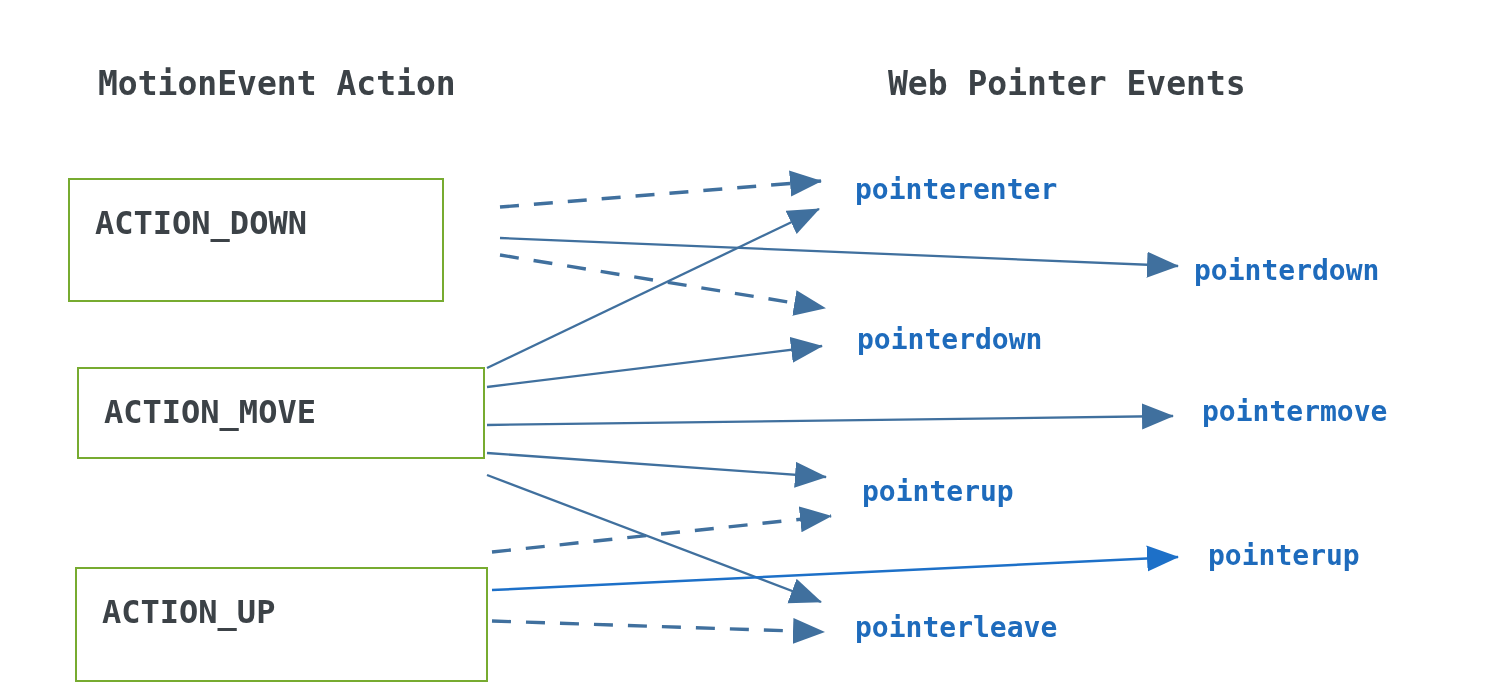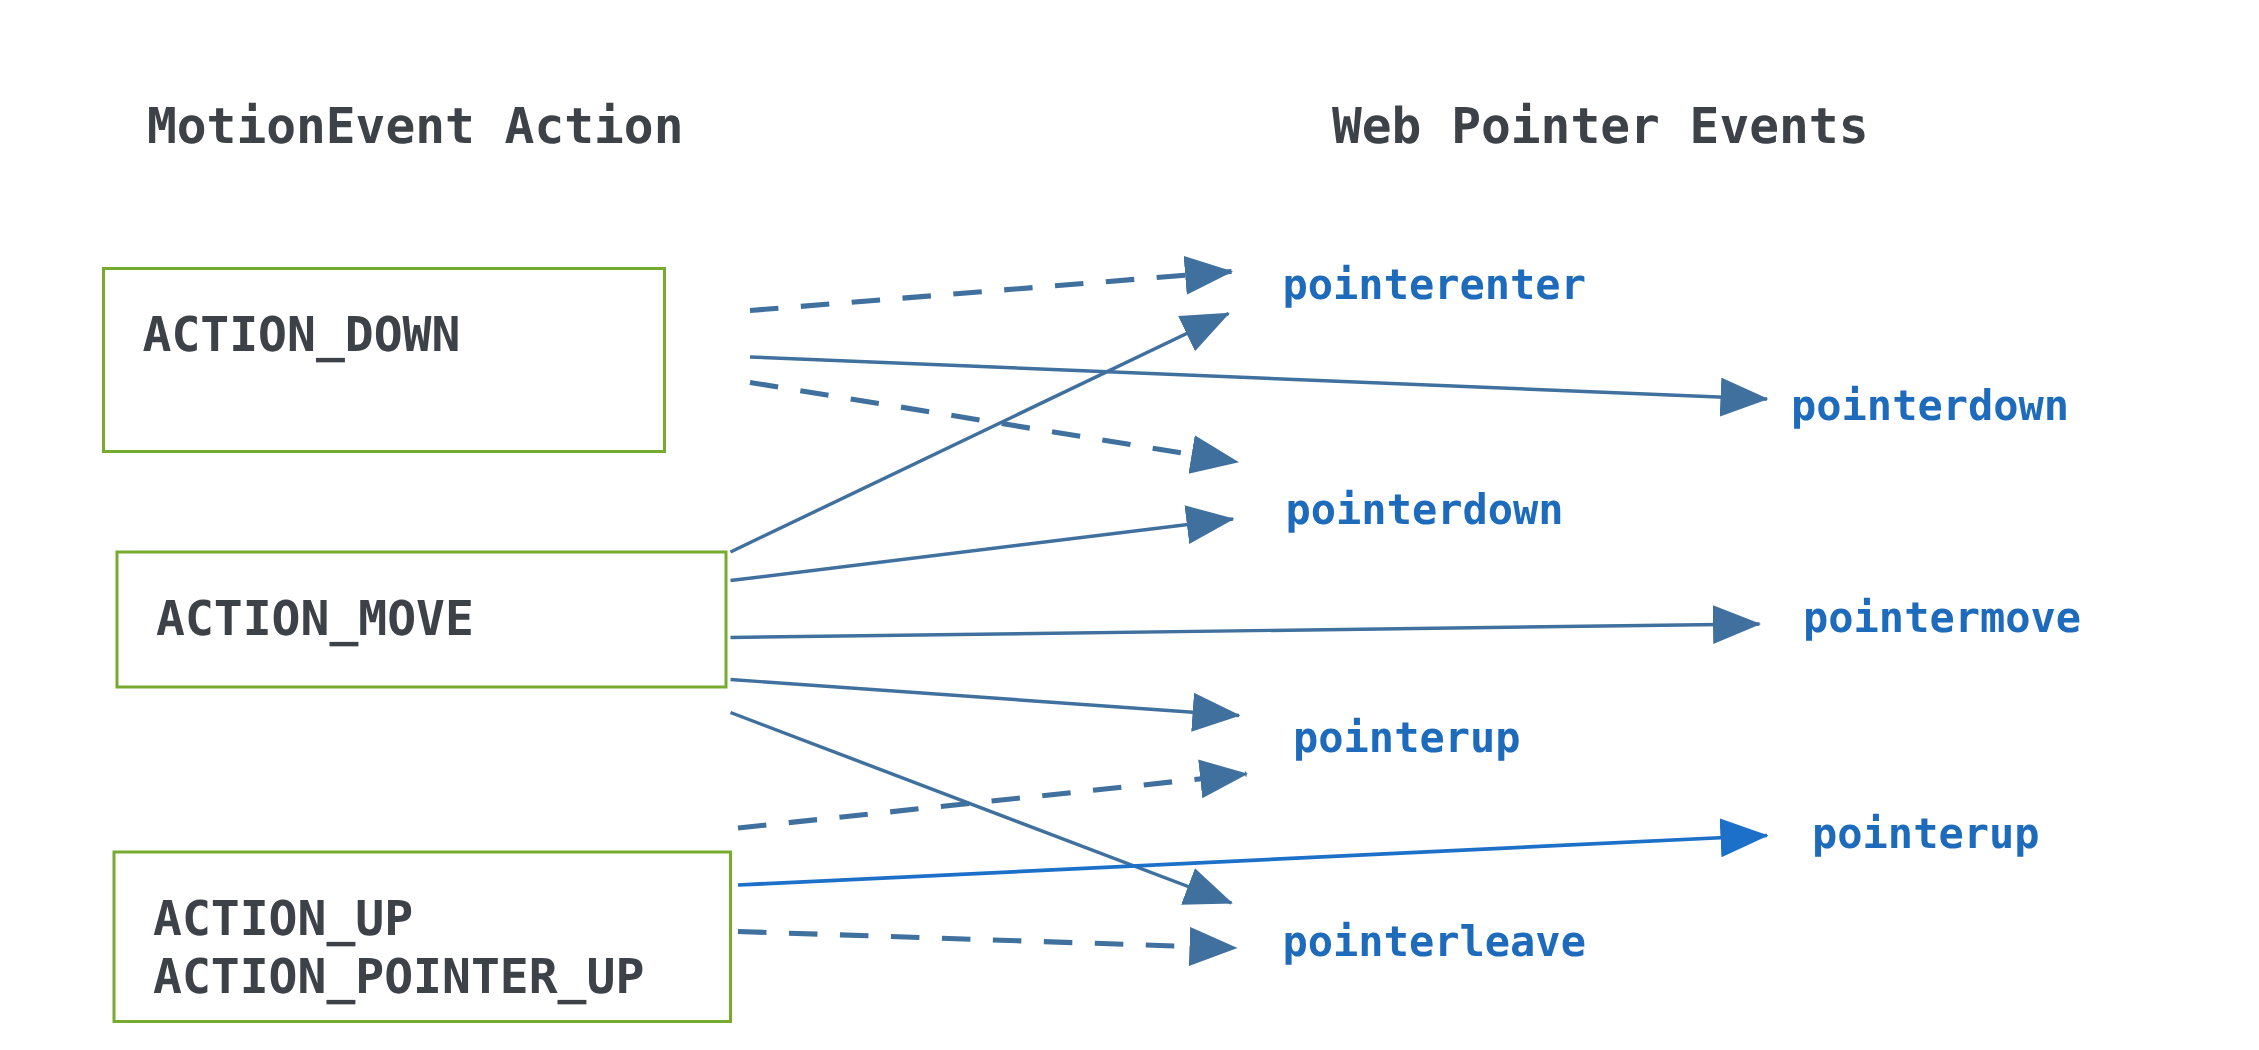--- a/index.html
+++ b/index.html
@@ -67,21 +67,20 @@
 <div class="action-box" style="left:68px;top:178px;width:376px;height:124px;">
   <div class="box-line">ACTION_DOWN</div>
 </div>
 
 <div class="action-box" style="left:77px;top:367px;width:408px;height:92px;">
   <div class="box-line">ACTION_MOVE</div>
 </div>
 
 <div class="action-box" style="left:75px;top:538px;width:413px;height:115px;margin-top:29px;">
   <div class="box-line">ACTION_UP</div>
-  <div class="box-line">ACTION_POINTER_UP</div>
 </div>
 
 <div class="evt-label" style="left:855px;top:173px;">pointerenter</div>
 <div class="evt-label" style="left:1194px;top:254px;">pointerdown</div>
 <div class="evt-label" style="left:857px;top:323px;">pointerdown</div>
 <div class="evt-label" style="left:1202px;top:395px;">pointermove</div>
 <div class="evt-label" style="left:862px;top:475px;">pointerup</div>
 <div class="evt-label" style="left:1208px;top:539px;">pointerup</div>
 <div class="evt-label" style="left:855px;top:611px;">pointerleave</div>
 

